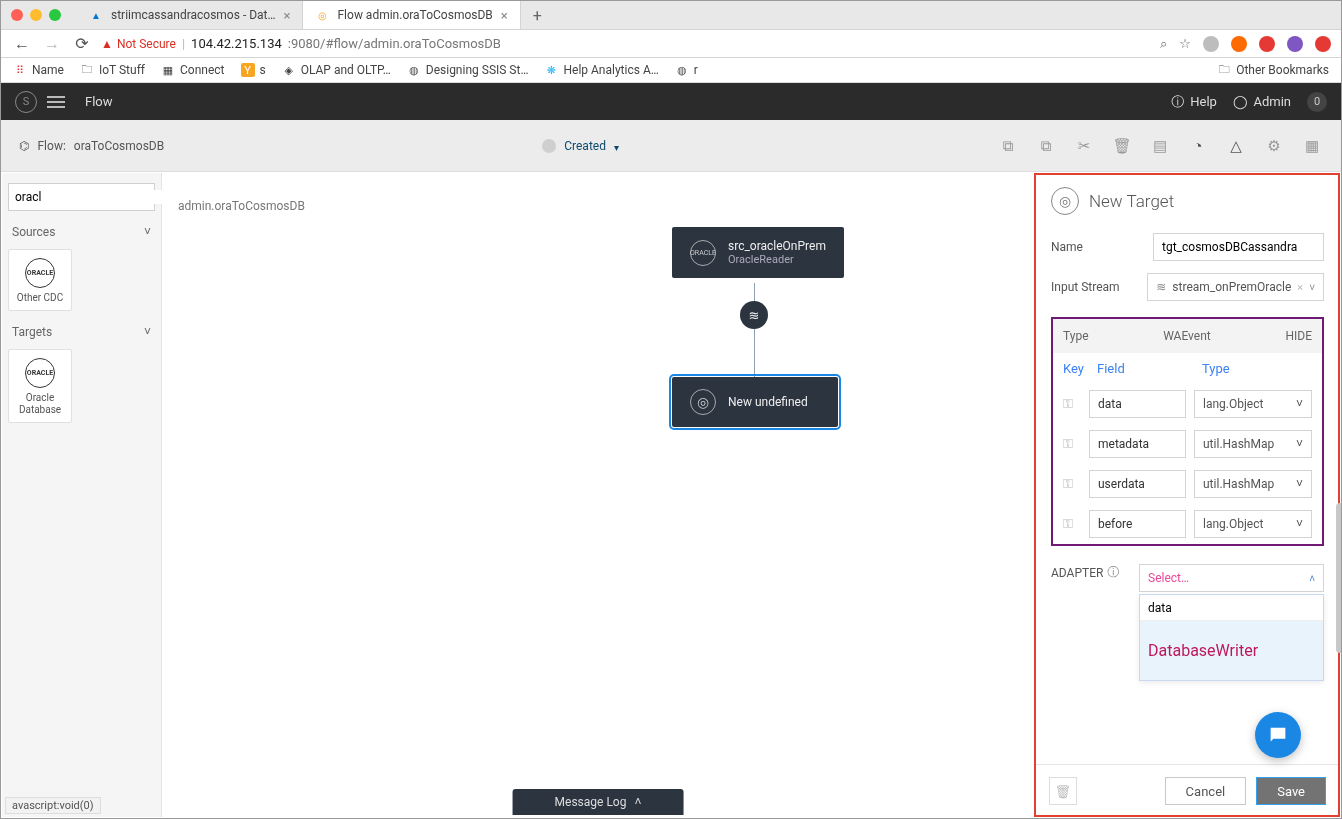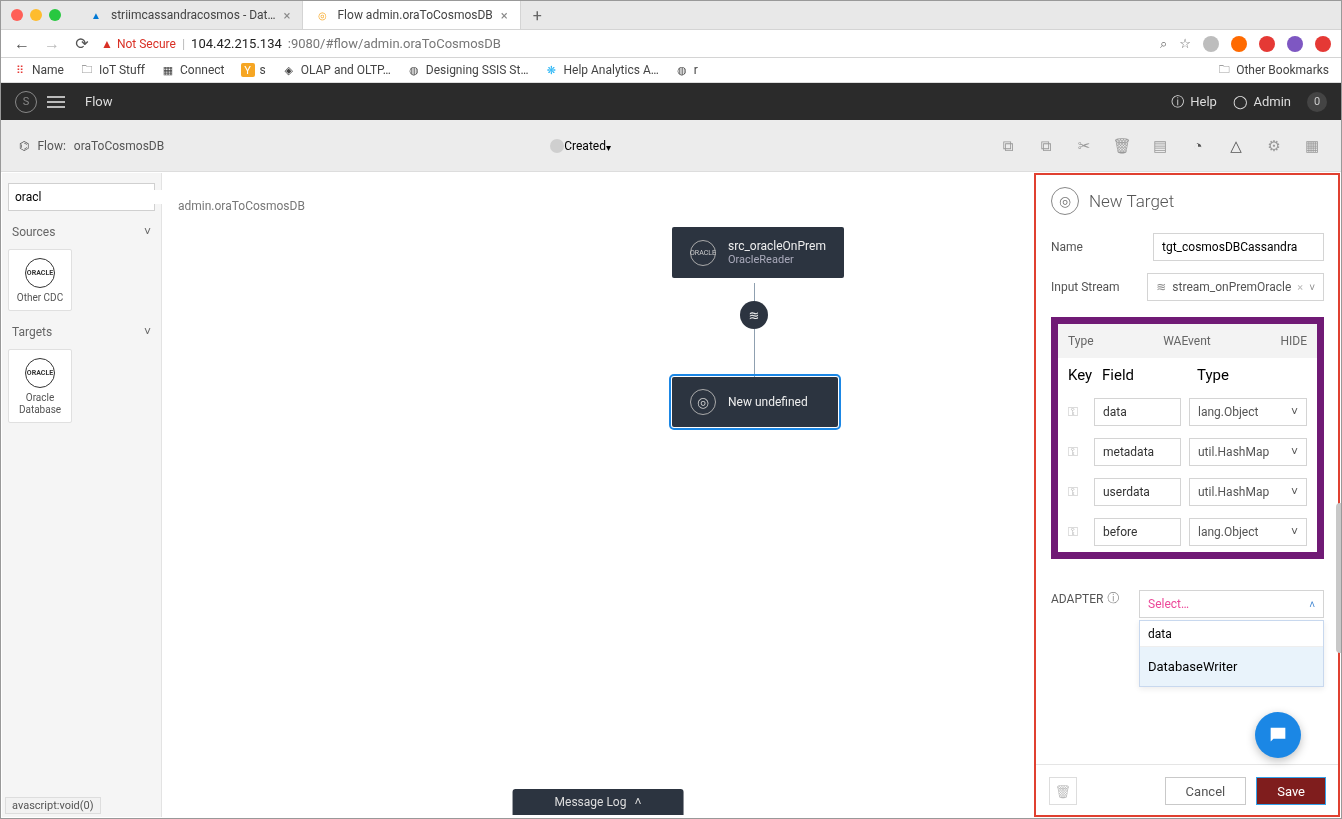--- a/index.html
+++ b/index.html
@@ -37,21 +37,21 @@
   .app-bar .hamburger div{height:2px;background:#bbb;margin:3px 0}
   .app-bar .spacer{flex:1}
   .app-bar .right{display:flex;align-items:center;gap:16px}
   .app-bar .right .chip{display:flex;align-items:center;gap:6px;cursor:pointer}
   .app-bar .right .count{background:#444;color:#ccc;width:20px;height:20px;border-radius:50%;display:flex;align-items:center;justify-content:center;font-size:11px}
 
   
   .flow-bar{height:52px;background:#ececec;display:flex;align-items:center;padding:0 18px;border-bottom:1px solid #ddd}
   .flow-bar .crumb{display:flex;align-items:center;gap:8px;color:#555;font-size:12px}
   .flow-bar .center{flex:1;display:flex;justify-content:center}
-  .status-pill{display:flex;align-items:flex-end;color:#000000;font-size:12px}
+  .status-pill{display:flex;align-items:flex-end;gap:8px;color:#0c4a6e;font-size:12px}
   .status-pill .dot{width:14px;height:14px;border-radius:50%;background:#cfcfcf}
   .flow-bar .tools{display:flex;align-items:center;gap:16px;color:#999}
   .flow-bar .tools span{width:22px;height:22px;display:flex;align-items:center;justify-content:center;cursor:pointer;font-size:15px}
 
   
   .workspace{position:absolute;top:172px;bottom:1px;left:1px;right:1px;display:flex;background:#f5f5f5}
   .palette{width:160px;background:#f5f5f5;border-right:1px solid #e3e3e3;padding:10px 6px}
   .search-box{display:flex;align-items:center;background:#fff;border:1px solid #d0d0d0;height:28px;padding:0 6px}
   .search-box input{border:none;outline:none;flex:1;font-size:12px}
   .search-box .clear{color:#999;cursor:pointer;font-size:12px}
@@ -81,43 +81,43 @@
   .panel-head .ico{width:28px;height:28px;border:1.5px solid #888;border-radius:50%;display:flex;align-items:center;justify-content:center;color:#777;font-size:14px}
   .panel-head .ttl{font-size:17px;color:#555;font-weight:300}
   .frow{display:flex;align-items:center;padding:6px 16px;gap:18px}
   .frow label{width:84px;font-size:12px;color:#555}
   .frow .field{flex:1}
   .frow input[type=text]{width:100%;height:28px;border:1px solid #d4d4d4;padding:0 8px;font-size:12px}
   .select{height:28px;border:1px solid #d4d4d4;display:flex;align-items:center;padding:0 8px;font-size:12px;color:#555;gap:6px;position:relative;background:#fff}
   .select .arrow{margin-left:auto;color:#888;font-size:10px}
   .select .xx{color:#bbb;font-size:11px}
 
-  .type-box{margin:10px 16px 17px;border:7px solid #701a75}
+  .type-box{margin:10px 16px 4px;border:2px solid #701a75}
   .type-head{display:flex;justify-content:space-between;padding:10px 10px;font-size:12px;color:#666;background:#f3f3f3}
-  .type-cols{display:flex;padding:8px 10px;font-size:15px;color:#000000}
+  .type-cols{display:flex;padding:8px 10px;font-size:13px;color:#3b82f6}
   .type-cols .c1{width:34px}.type-cols .c2{flex:1}.type-cols .c3{width:110px}
   .type-row{display:flex;align-items:center;padding:6px 10px;gap:8px}
   .type-row .key{width:18px;color:#bbb;font-size:13px}
   .type-row .fld{flex:1;height:28px;border:1px solid #d4d4d4;padding:0 8px;font-size:12px;background:#fff;display:flex;align-items:center}
   .type-row .typ{width:118px;height:28px;border:1px solid #d4d4d4;padding:0 8px;font-size:12px;background:#fff;display:flex;align-items:center;justify-content:space-between;color:#555}
 
   .adapter-row{display:flex;align-items:flex-start;padding:14px 16px 0;gap:4px;position:relative}
   .adapter-row label{width:84px;font-size:12px;color:#555;display:flex;align-items:center;gap:4px}
   .adapter-select{flex:1;position:relative}
   .adapter-select .select .placeholder{color:#ec4899}
   .dropdown{position:absolute;left:0;right:0;top:30px;border:1px solid #c8d8ee;background:#fff;box-shadow:0 2px 6px rgba(0,0,0,.08);z-index:5}
   .dropdown .dd-search{border:none;border-bottom:1px solid #eee;width:100%;height:26px;padding:0 8px;font-size:12px;outline:none}
-  .dropdown .dd-item{padding:12px 8px;font-size:13px;color:#000000;cursor:pointer}
+  .dropdown .dd-item{padding:20px 8px;font-size:16px;color:#be185d;cursor:pointer}
   .dropdown .dd-item.hl{background:#e9f3fb}
 
   .panel-footer{margin-top:auto;display:flex;align-items:center;gap:10px;padding:12px 14px;border-top:1px solid #e5e5e5}
   .panel-footer .trash{width:28px;height:28px;border:1px solid #ddd;display:flex;align-items:center;justify-content:center;color:#bbb;cursor:pointer}
   .panel-footer .spacer{flex:1}
   .btn{height:28px;padding:0 20px;border:1px solid #c9c9c9;background:#fff;color:#555;font-size:13px;cursor:pointer}
-  .btn.primary{background:#7f1d1d;border-color:#33a2ea;color:#fff}
+  .btn.primary{background:#737373;border-color:#33a2ea;color:#fff}
 
   .fab{position:absolute;right:40px;bottom:60px;width:46px;height:46px;border-radius:50%;background:#1b87e5;display:flex;align-items:center;justify-content:center;color:#fff;box-shadow:0 3px 10px rgba(0,0,0,.25);cursor:pointer;z-index:10}
 
   .msg-log{position:absolute;bottom:2px;left:50%;transform:translateX(-50%);background:#2c3440;color:#ddd;font-size:12px;padding:6px 42px;border-radius:3px 3px 0 0;display:flex;align-items:center;gap:8px;cursor:pointer}
 
   .status-corner{position:absolute;left:4px;bottom:4px;background:#f2f2f2;border:1px solid #ddd;font-size:11px;color:#555;padding:1px 6px}
 
   .scroll-thumb{position:absolute;right:-4px;top:330px;width:8px;height:150px;background:#c8c8c8;border-radius:4px}
 
   svg{display:block}

